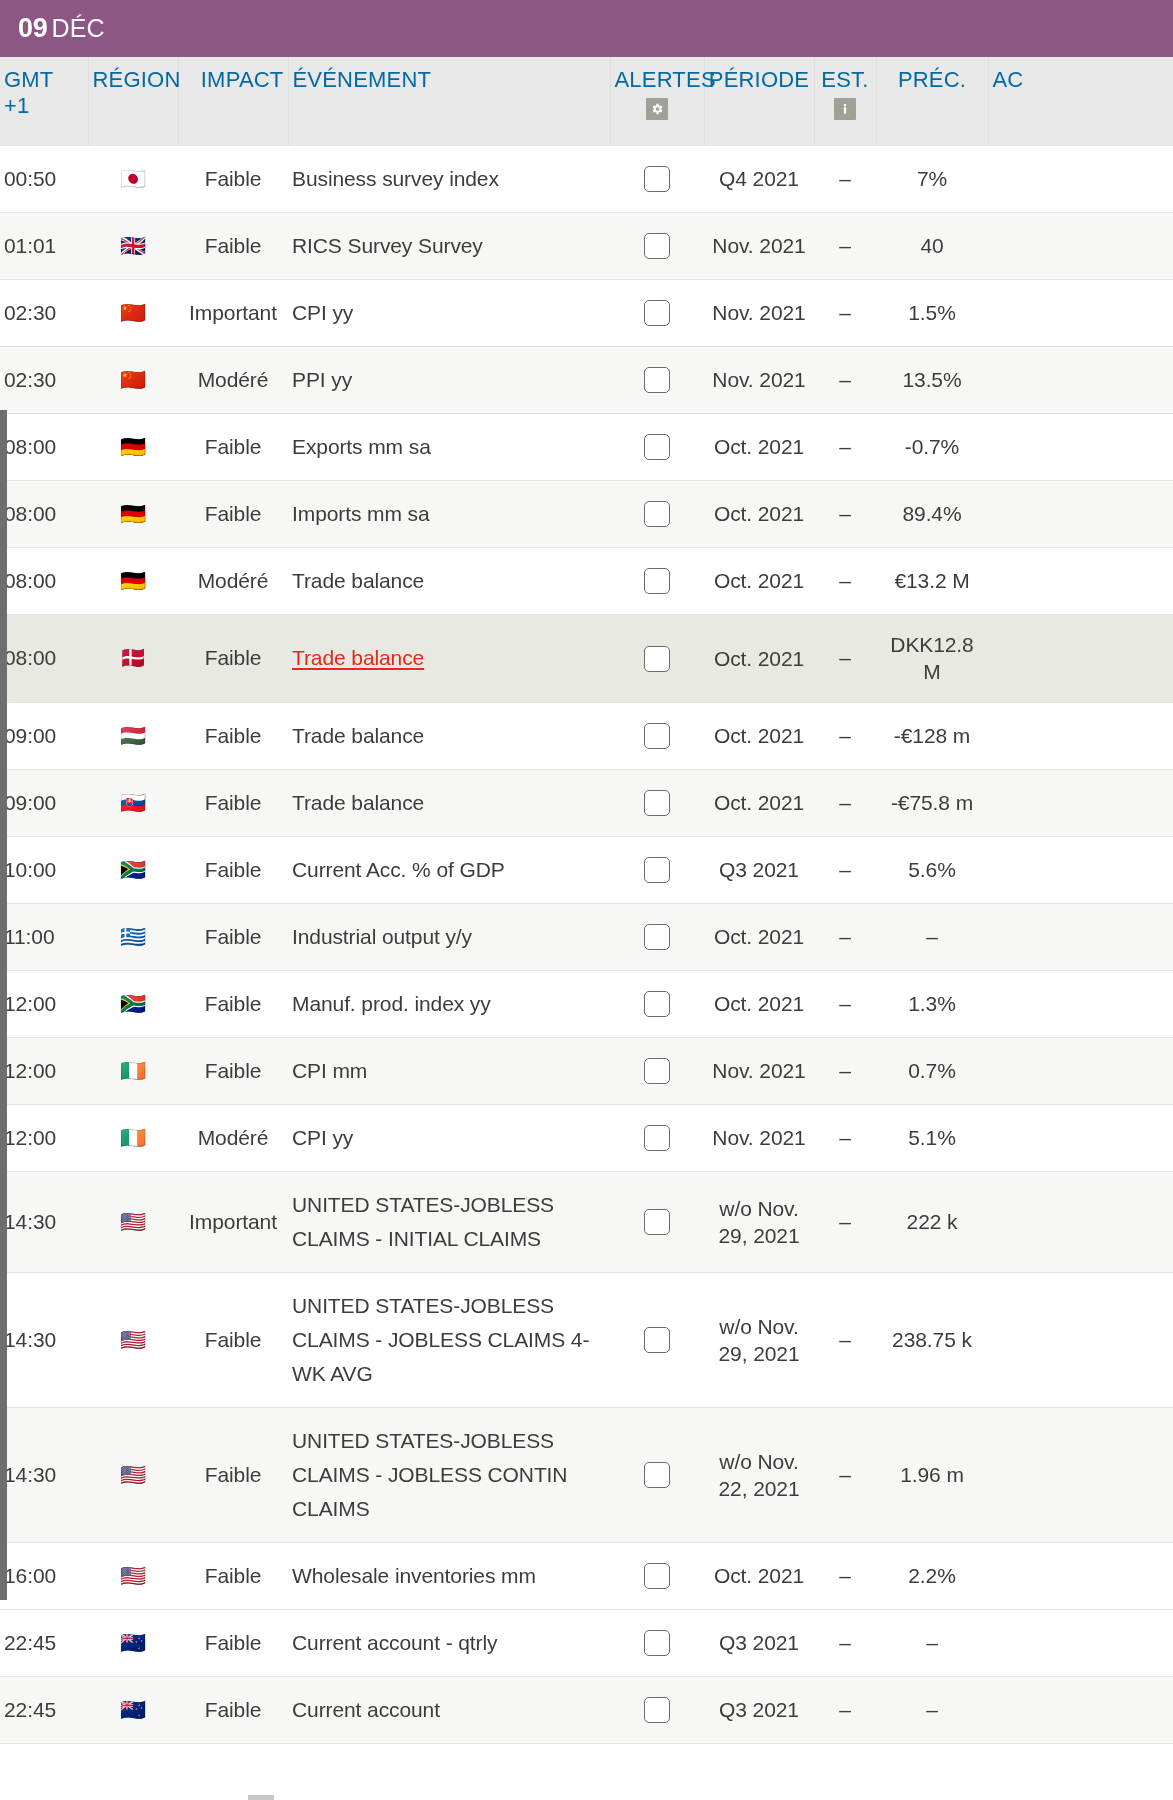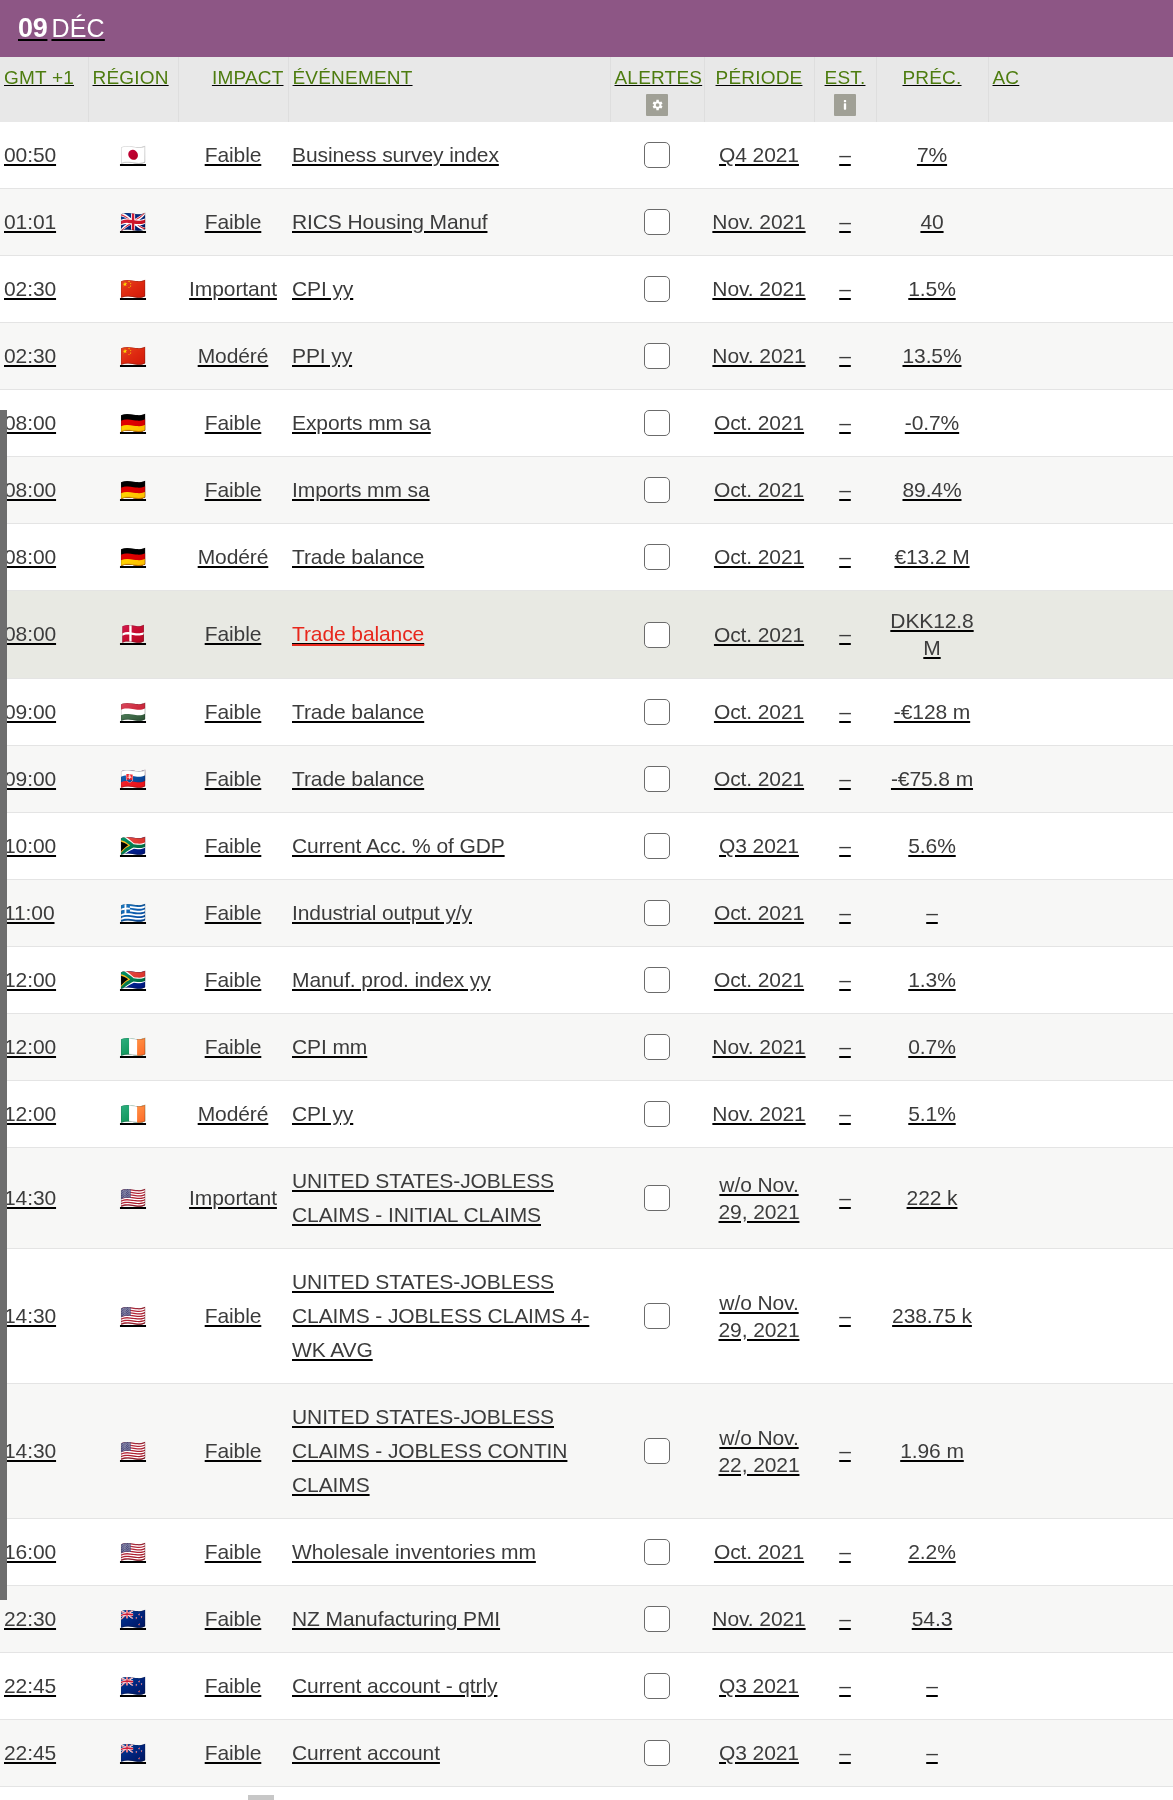--- a/index.html
+++ b/index.html
@@ -8,21 +8,20 @@
     background: #ffffff;
     font-family: "Liberation Sans", "DejaVu Sans", sans-serif;
     -webkit-font-smoothing: antialiased;
   }
   #app {
     position: relative;
     width: 1173px;
     min-height: 1800px;
     overflow: hidden;
     background: #ffffff;
-    text-decoration: underline;
   }
 
   
   .date-banner {
     height: 57px;
     background: #8d5685;
     display: flex;
     align-items: center;
     padding-left: 18px;
     color: #ffffff;
@@ -40,24 +39,24 @@
   }
 
   
   table.cal {
     width: 1173px;
     border-collapse: collapse;
     table-layout: fixed;
   }
   table.cal thead th {
     background: #e8e8e8;
-    color: #4d7c0f;
-    font-size: 19px;
+    color: #0369a1;
+    font-size: 22px;
     font-weight: 400;
-    padding: 10px 4px 5px 4px;
+    padding: 10px 4px 24px 4px;
     vertical-align: top;
     height: 58px;
     letter-spacing: 0.2px;
     border-right: 1px solid #dedede;
   }
   table.cal thead th:last-child { border-right: none; }
 
   
   col.c-time   { width: 88px; }
   col.c-region { width: 90px; }
@@ -214,21 +213,21 @@
           <td class="t-alert"><span class="cbox"></span></td>
           <td class="t-period"><span>Q4 2021</span></td>
           <td class="t-est"><span>–</span></td>
           <td class="t-prec"><span>7%</span></td>
           <td class="t-act"></td>
         </tr>
         <tr class="alt">
           <td class="t-time"><span>01:01</span></td>
           <td class="t-region"><span class="flag">🇬🇧</span></td>
           <td class="t-impact"><span>Faible</span></td>
-          <td class="t-event"><span>RICS Housing Manuf</span></td>
+          <td class="t-event"><span>RICS Survey Survey</span></td>
           <td class="t-alert"><span class="cbox"></span></td>
           <td class="t-period"><span>Nov. 2021</span></td>
           <td class="t-est"><span>–</span></td>
           <td class="t-prec"><span>40</span></td>
           <td class="t-act"></td>
         </tr>
         <tr>
           <td class="t-time"><span>02:30</span></td>
           <td class="t-region"><span class="flag">🇨🇳</span></td>
           <td class="t-impact"><span>Important</span></td>
@@ -408,31 +407,20 @@
           <td class="t-time"><span>16:00</span></td>
           <td class="t-region"><span class="flag">🇺🇸</span></td>
           <td class="t-impact"><span>Faible</span></td>
           <td class="t-event"><span>Wholesale inventories mm</span></td>
           <td class="t-alert"><span class="cbox"></span></td>
           <td class="t-period"><span>Oct. 2021</span></td>
           <td class="t-est"><span>–</span></td>
           <td class="t-prec"><span>2.2%</span></td>
           <td class="t-act"></td>
         </tr>
-        <tr class="alt">
-          <td class="t-time"><span>22:30</span></td>
-          <td class="t-region"><span class="flag">🇳🇿</span></td>
-          <td class="t-impact"><span>Faible</span></td>
-          <td class="t-event"><span>NZ Manufacturing PMI</span></td>
-          <td class="t-alert"><span class="cbox"></span></td>
-          <td class="t-period"><span>Nov. 2021</span></td>
-          <td class="t-est"><span>–</span></td>
-          <td class="t-prec"><span>54.3</span></td>
-          <td class="t-act"></td>
-        </tr>
         <tr>
           <td class="t-time"><span>22:45</span></td>
           <td class="t-region"><span class="flag">🇳🇿</span></td>
           <td class="t-impact"><span>Faible</span></td>
           <td class="t-event"><span>Current account - qtrly</span></td>
           <td class="t-alert"><span class="cbox"></span></td>
           <td class="t-period"><span>Q3 2021</span></td>
           <td class="t-est"><span>–</span></td>
           <td class="t-prec"><span>–</span></td>
           <td class="t-act"></td>

